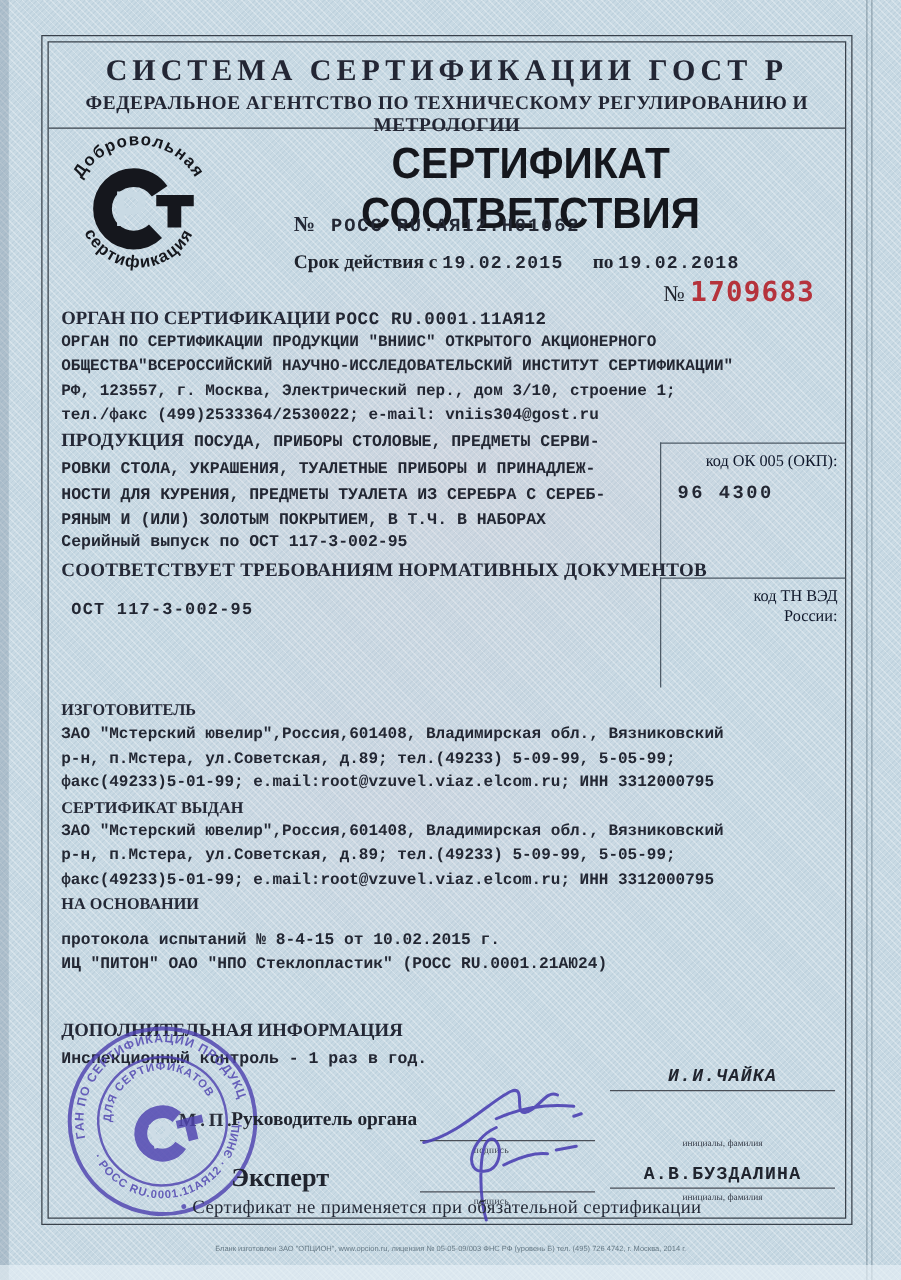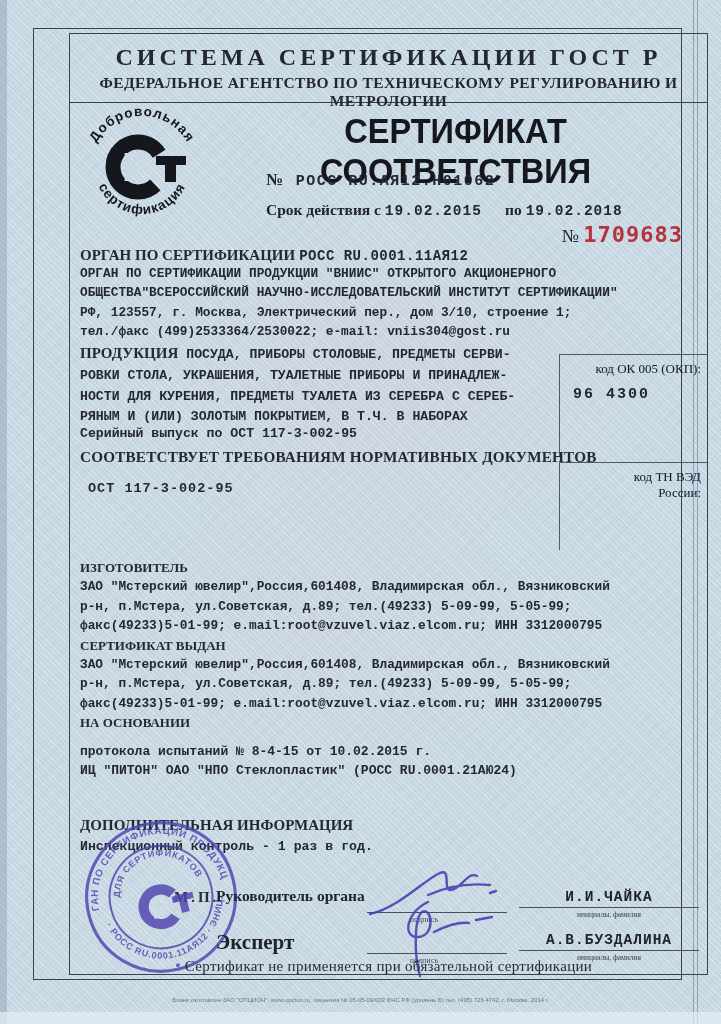--- a/index.html
+++ b/index.html
@@ -11,21 +11,21 @@
       radial-gradient(ellipse 380px 240px at 45% 62%, rgba(222,196,210,.14), rgba(222,196,210,0) 70%),
       repeating-linear-gradient(45deg, rgba(255,255,255,.28) 0 1px, rgba(255,255,255,0) 1px 4px),
       repeating-linear-gradient(-45deg, rgba(140,170,190,.16) 0 1px, rgba(140,170,190,0) 1px 3px);
     font-family:"Liberation Serif","DejaVu Serif",serif;color:#20242e;
   }
   .edge-left{position:absolute;left:0;top:0;width:7px;height:100%;background:rgba(110,130,148,.30);}
   .edge-line{position:absolute;top:0;height:100%;width:1px;background:rgba(92,114,130,.55);}
   .edge-bottom{position:absolute;left:0;bottom:0;width:100%;height:12px;background:rgba(230,240,246,.65);}
 
   .frame{position:absolute;left:33px;top:28px;width:649px;height:952px;border:1.5px solid #39414b;padding:4px;box-sizing:border-box;}
-  .inner{position:relative;width:100%;height:100%;border:1px solid #39414b;box-sizing:border-box;margin-left:31px;}
+  .inner{position:relative;width:100%;height:100%;border:1px solid #39414b;box-sizing:border-box;}
 
   .hdr{position:absolute;left:0;top:0;right:0;height:68px;border-bottom:1.5px solid #39414b;text-align:center;}
   .hdr-l1{margin-top:10px;font-weight:bold;font-size:24px;letter-spacing:4px;color:#232634;}
   .hdr-l2{margin-top:3px;font-weight:bold;font-size:15.5px;letter-spacing:.4px;color:#232634;}
 
   .logo{position:absolute;left:8px;top:70px;}
   .title{position:absolute;left:138px;right:4px;top:77px;text-align:center;
     font-family:"Liberation Sans","DejaVu Sans",sans-serif;font-weight:bold;font-size:35px;
     color:#15171d;transform:scaleX(.93);transform-origin:50% 50%;letter-spacing:0;}
   .mono{font-family:"Liberation Mono","DejaVu Sans Mono",monospace;font-weight:bold;color:#232733;}
@@ -72,21 +72,21 @@
   .sig-label1{position:absolute;left:146px;top:853px;font-size:15.5px;font-weight:bold;}
   .sig-label2{position:absolute;left:146px;top:896px;font-size:21px;font-weight:bold;}
   .sig-line{position:absolute;border-bottom:1px solid #4a4f58;}
   .sl1{left:297px;top:858px;width:140px;height:20px;}
   .sl2{left:297px;top:899px;width:140px;height:20px;}
   .sub{position:absolute;font-size:7.5px;color:#3b414d;letter-spacing:.3px;}
   .sub1{left:340px;top:881px;}
   .sub2{left:340px;top:922px;}
   .nameblock{position:absolute;left:449px;width:180px;text-align:center;border-bottom:1px solid #4a4f58;
     font-family:"Liberation Mono","DejaVu Sans Mono",monospace;font-weight:bold;font-size:14.5px;letter-spacing:1px;color:#20242e;padding-bottom:2px;}
-  .nb1{top:855px;}
+  .nb1{top:820px;font-style:italic;}
   .nb2{top:898px;}
   .namesub{position:absolute;width:180px;text-align:center;font-size:7.5px;color:#3b414d;}
   .ns1{left:449px;top:876px;}
   .ns2{left:449px;top:919px;}
   .ink{position:absolute;}
 
   .bottom-note{position:absolute;left:0;right:0;top:924px;text-align:center;font-size:15px;color:#262b38;letter-spacing:.3px;}
   .fineprint{position:absolute;left:60px;right:60px;top:997px;text-align:center;font-size:6px;color:#667985;font-family:"Liberation Sans",sans-serif;}
 </style>
 </head>

